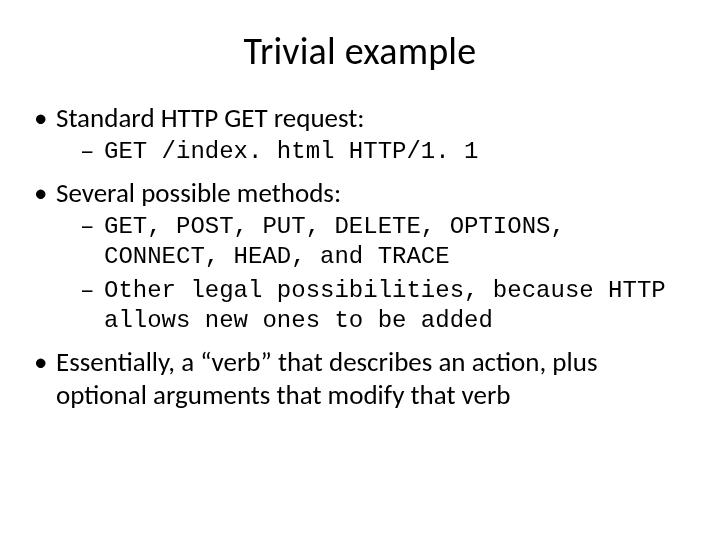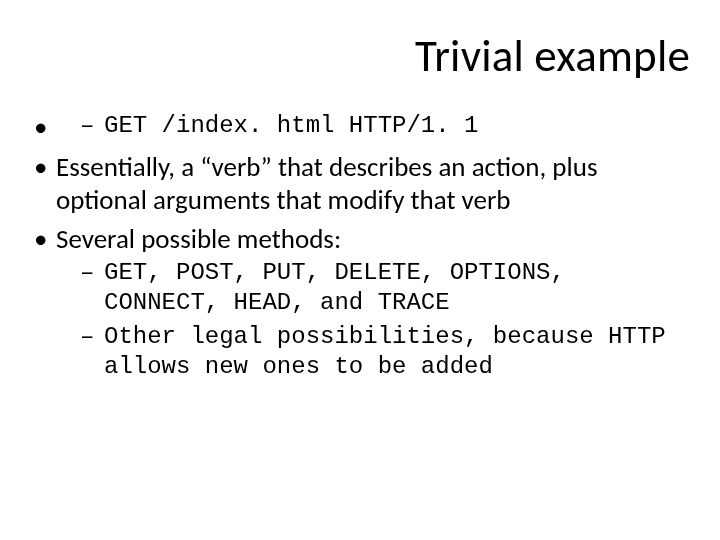--- a/index.html
+++ b/index.html
@@ -11,22 +11,22 @@
     font-family: Calibri, "Segoe UI", Arial, sans-serif;
     color: #000000;
   }
   .slide {
     box-sizing: border-box;
     width: 720px;
     height: 540px;
     padding: 20px 30px 30px 30px;
   }
   .title {
-    text-align: right;
-    font-size: 45px;
+    text-align: center;
+    font-size: 38px;
     font-weight: 400;
     margin: 8px 0 28px 0;
     letter-spacing: 0.2px;
   }
   ul.level1 {
     list-style: none;
     padding: 0;
     margin: 0;
   }
   ul.level1 > li {
@@ -65,34 +65,35 @@
   }
 </style>
 </head>
 <body>
 
 <div class="slide">
   <h1 class="title">Trivial example</h1>
 
   <ul class="level1">
     <li>
+      <span>Standard HTTP GET request:</span>
       <ul class="level2">
         <li>
           <span>GET /index. html HTTP/1. 1</span>
         </li>
       </ul>
-    </li>
-    <li>
-      <span>Essentially, a “verb” that describes an action, plus optional arguments that modify that verb</span>
     </li>
     <li>
       <span>Several possible methods:</span>
       <ul class="level2">
         <li>
           <span>GET, POST, PUT, DELETE, OPTIONS, CONNECT, HEAD, and TRACE</span>
         </li>
         <li>
           <span>Other legal possibilities, because HTTP allows new ones to be added</span>
         </li>
       </ul>
     </li>
+    <li>
+      <span>Essentially, a “verb” that describes an action, plus optional arguments that modify that verb</span>
+    </li>
   </ul>
 </div>
 
 </body></html>

